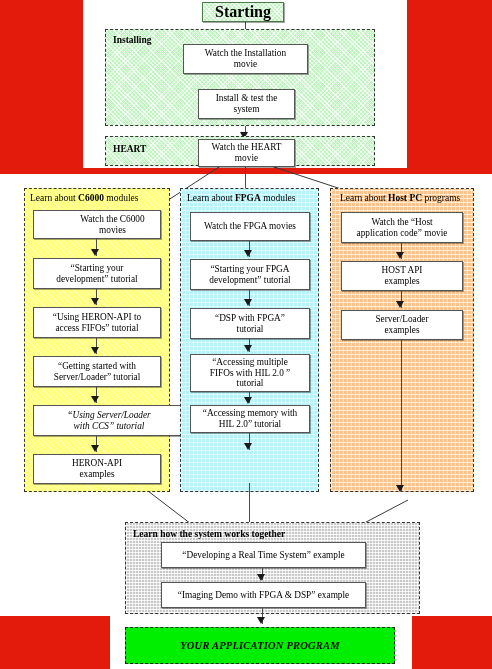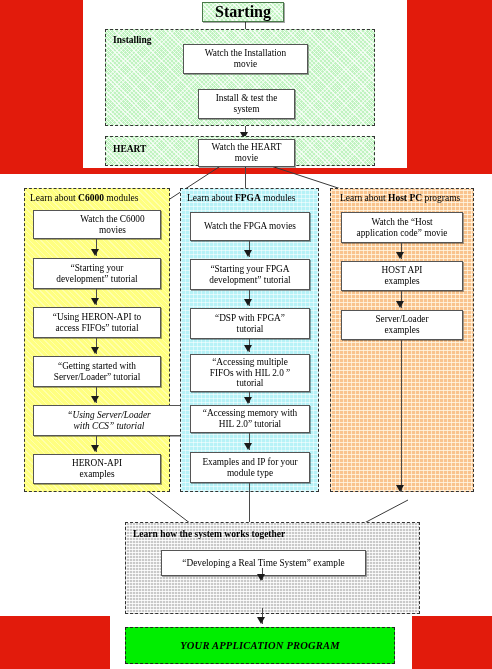--- a/index.html
+++ b/index.html
@@ -235,26 +235,20 @@
 
   <div class="box" style="left:190px;top:405px;width:120px;height:28px;">
     <div>
       <div>“Accessing memory with</div>
       <div>HIL 2.0” tutorial</div>
     </div>
   </div>
   <div class="vline" style="left:249px;top:433px;height:17px;"></div>
   <div class="ahead" style="left:244px;top:443px;"></div>
 
-  <div class="box" style="left:190px;top:452px;width:120px;height:31px;">
-    <div>
-      <div>Examples and IP for your</div>
-      <div>module type</div>
-    </div>
-  </div>
 
   <div class="vline" style="left:249px;top:483px;height:62px;"></div>
   <div class="ahead" style="left:244px;top:538px;"></div>
 
   <div class="grp tex-orange" style="left:330px;top:188px;width:144px;height:304px;"></div>
   <div class="grp-label" style="left:340px;top:194px;font-weight:normal;">
     <span>Learn about </span><b>Host PC</b><span> programs</span>
   </div>
 
   <div class="box" style="left:341px;top:212px;width:122px;height:31px;">
@@ -283,28 +277,33 @@
   </div>
   <div class="vline" style="left:401px;top:340px;height:152px;"></div>
   <div class="ahead" style="left:396px;top:485px;"></div>
 
   <div class="ahead" style="left:206px;top:533px;transform:rotate(-36deg);"></div>
   <div class="ahead" style="left:327px;top:533px;transform:rotate(30deg);"></div>
 
   <div class="grp tex-gray" style="left:125px;top:522px;width:295px;height:92px;"></div>
   <div class="grp-label" style="left:133px;top:530px;">Learn how the system works together</div>
 
-  <div class="box" style="left:161px;top:542px;width:205px;height:26px;margin-top:8px;">
+  <div class="box" style="left:161px;top:542px;width:205px;height:26px;">
     <div>
         <div>“Developing a Real Time System” example</div>
       </div>
   </div>
   <div class="vline" style="left:262px;top:568px;height:12px;"></div>
   <div class="ahead" style="left:257px;top:574px;"></div>
 
+  <div class="box" style="left:161px;top:582px;width:205px;height:26px;">
+    <div>
+        <div>“Imaging Demo with FPGA &amp; DSP” example</div>
+      </div>
+  </div>
   <div class="vline" style="left:262px;top:608px;height:16px;"></div>
   <div class="ahead" style="left:257px;top:617px;"></div>
 
   <div class="finalbox" style="left:125px;top:627px;width:270px;height:37px;font-style:italic;">
     <span>YOUR APPLICATION PROGRAM</span>
   </div>
 
 </div>
 
 </body></html>

